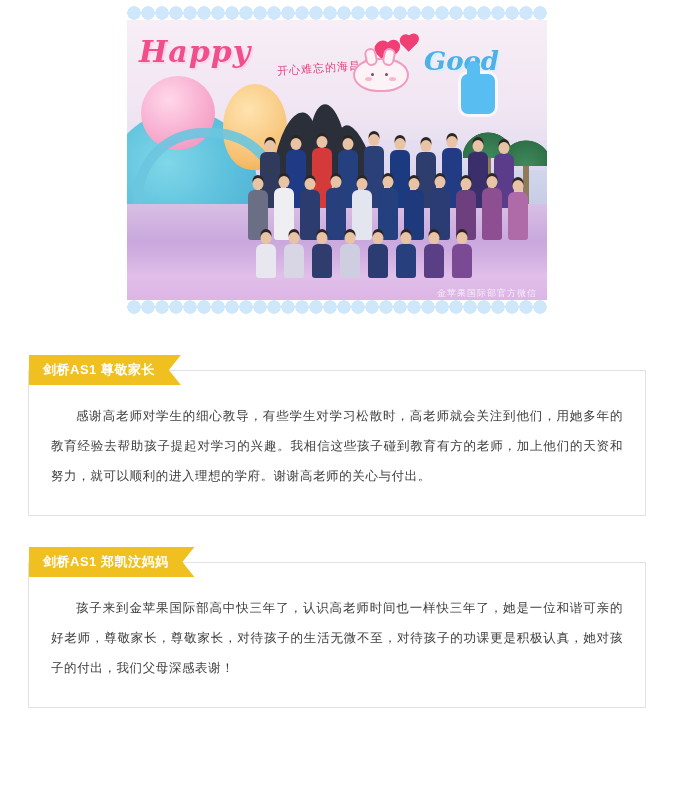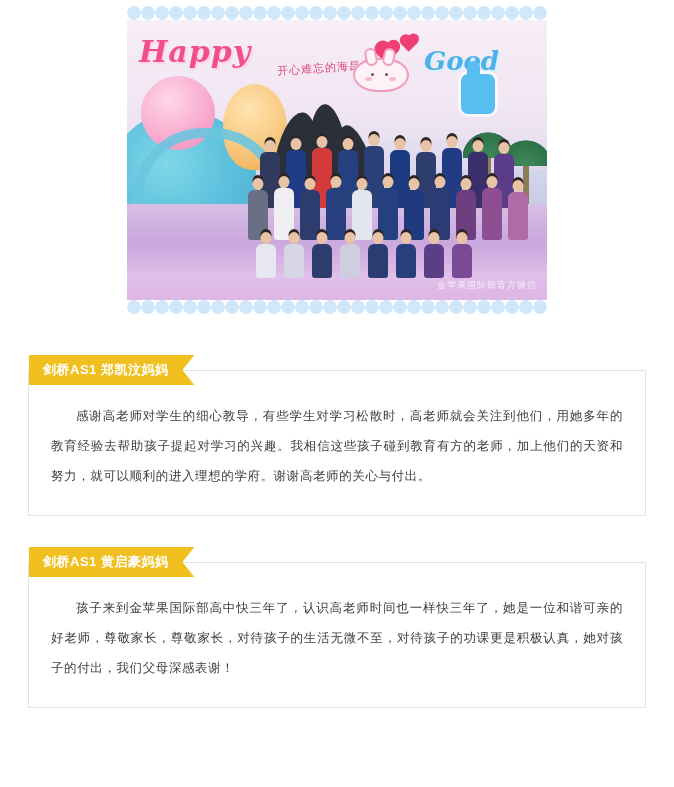--- a/index.html
+++ b/index.html
@@ -228,21 +228,21 @@
   .person .body {
     position: absolute;
     left: 50%;
     transform: translateX(-50%);
     width: 20px;
     border-radius: 6px 6px 3px 3px;
   }
   .watermark {
     position: absolute;
     right: 10px;
-    bottom: 8px;
+    bottom: 0;
     font-size: 9px;
     color: rgba(255,255,255,.72);
     letter-spacing: 1px;
   }
 
   
   .card {
     position: relative;
     margin: 0 28px;
     border: 1px solid #e2e2e2;
@@ -466,24 +466,24 @@
         <div class="watermark">金苹果国际部官方微信</div>
       </div>
 
       <div class="scallop bottom"></div>
     </div>
   </div>
 
   <div class="spacer-a"></div>
 
   <div class="card">
-    <div class="ribbon">剑桥AS1  郑凯汶妈妈</div>
+    <div class="ribbon">剑桥AS1  尊敬家长</div>
     <div class="card-body">感谢高老师对学生的细心教导，有些学生对学习松散时，高老师就会关注到他们，用她多年的教育经验去帮助孩子提起对学习的兴趣。我相信这些孩子碰到教育有方的老师，加上他们的天资和努力，就可以顺利的进入理想的学府。谢谢高老师的关心与付出。</div>
   </div>
 
   <div class="spacer-b"></div>
 
   <div class="card">
-    <div class="ribbon">剑桥AS1  黄启豪妈妈</div>
+    <div class="ribbon">剑桥AS1  郑凯汶妈妈</div>
     <div class="card-body">孩子来到金苹果国际部高中快三年了，认识高老师时间也一样快三年了，她是一位和谐可亲的好老师，尊敬家长，尊敬家长，对待孩子的生活无微不至，对待孩子的功课更是积极认真，她对孩子的付出，我们父母深感表谢！</div>
   </div>
 
 </div>
 
 </body></html>

